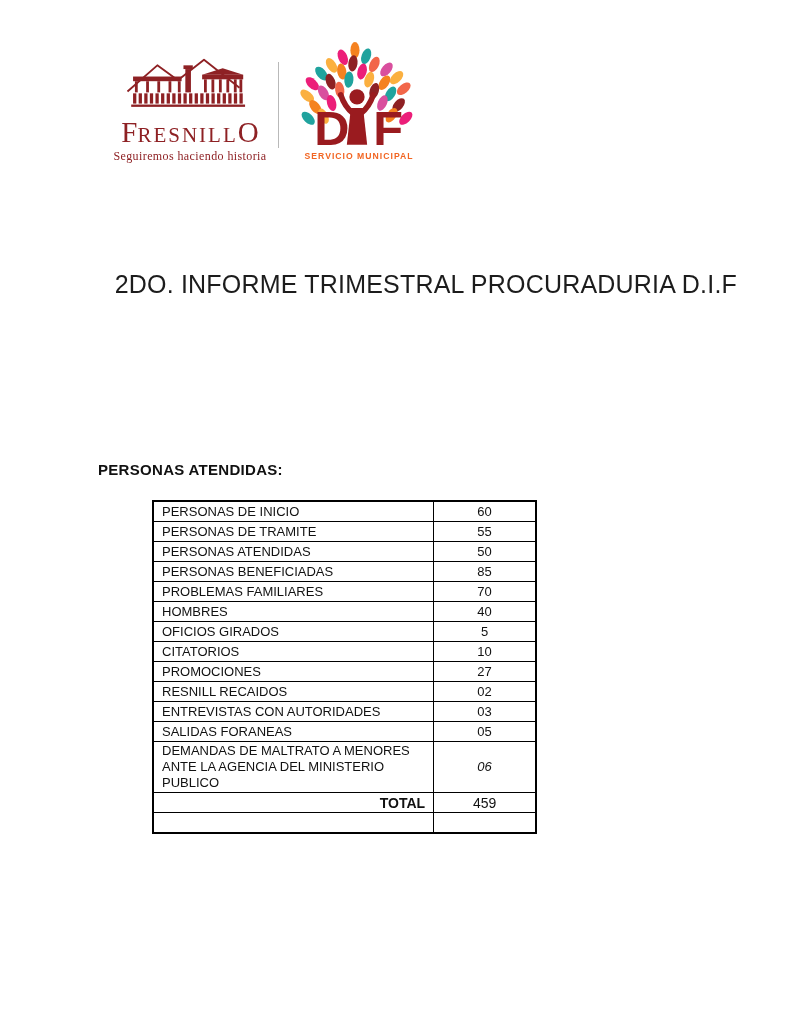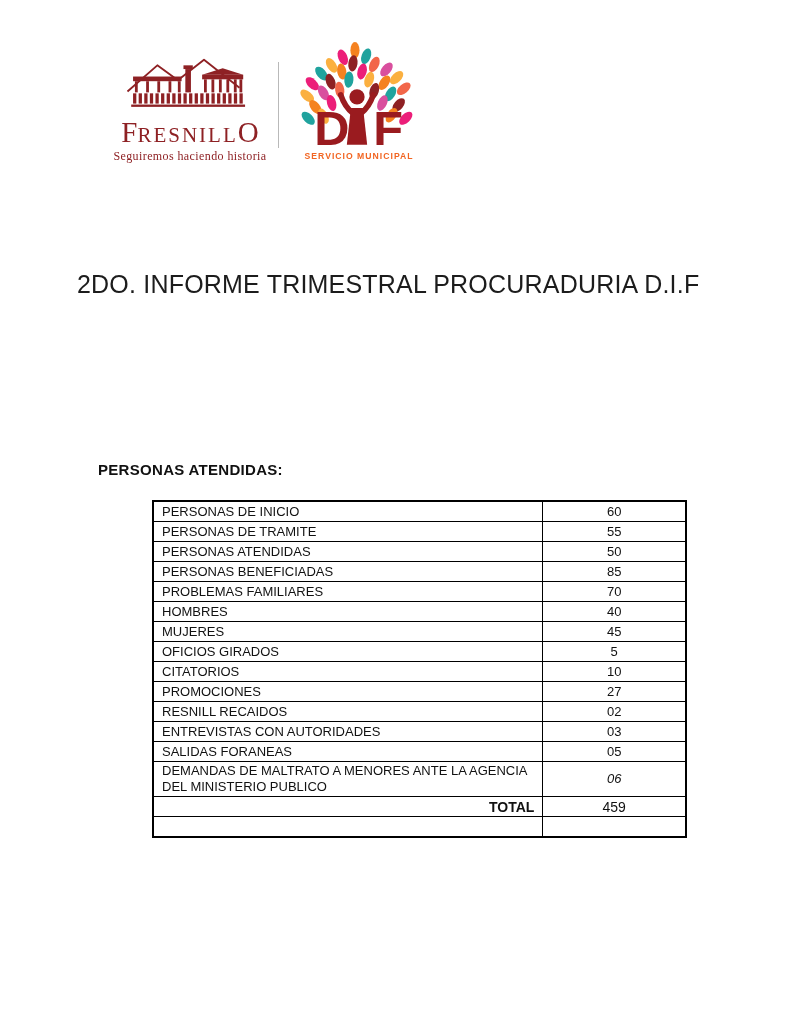--- a/index.html
+++ b/index.html
@@ -28,30 +28,30 @@
   }
   .logo-divider{
     position:absolute;left:278px;top:62px;height:86px;width:0;
     border-left:1.5px solid #b9b9b9;
   }
   .dif-logo{position:absolute;left:296px;top:40px;width:122px;text-align:center;}
   
   .doc-title{
     position:absolute;left:77px;top:270px;width:660px;
     font-size:25px;font-weight:400;color:#1c1c1c;
-    letter-spacing:0.2px;white-space:nowrap;
+    letter-spacing:0.2px;white-space:nowrap;text-align:right;
   }
   .section-heading{
     position:absolute;left:98px;top:461px;
     font-size:15px;font-weight:700;color:#111;letter-spacing:0.3px;
   }
   
   table.report{
     position:absolute;left:152px;top:500px;
-    width:535px;border-collapse:collapse;
+    width:385px;border-collapse:collapse;
     border:2px solid #000;
     font-size:13px;color:#111;
   }
   table.report td{
     border:1.6px solid #000;
     padding:1px 8px;
     height:17px;line-height:16px;
     vertical-align:middle;
   }
   table.report td.label{width:357px;text-align:left;}
@@ -186,24 +186,20 @@
         </tr>
       <tr>
           <td class="label">PROBLEMAS FAMILIARES</td>
           <td class="val">70</td>
         </tr>
       <tr>
           <td class="label">HOMBRES</td>
           <td class="val">40</td>
         </tr>
       <tr>
-          <td class="label">MUJERES</td>
-          <td class="val">45</td>
-        </tr>
-      <tr>
           <td class="label">OFICIOS GIRADOS</td>
           <td class="val">5</td>
         </tr>
       <tr>
           <td class="label">CITATORIOS</td>
           <td class="val">10</td>
         </tr>
       <tr>
           <td class="label">PROMOCIONES</td>
           <td class="val">27</td>

